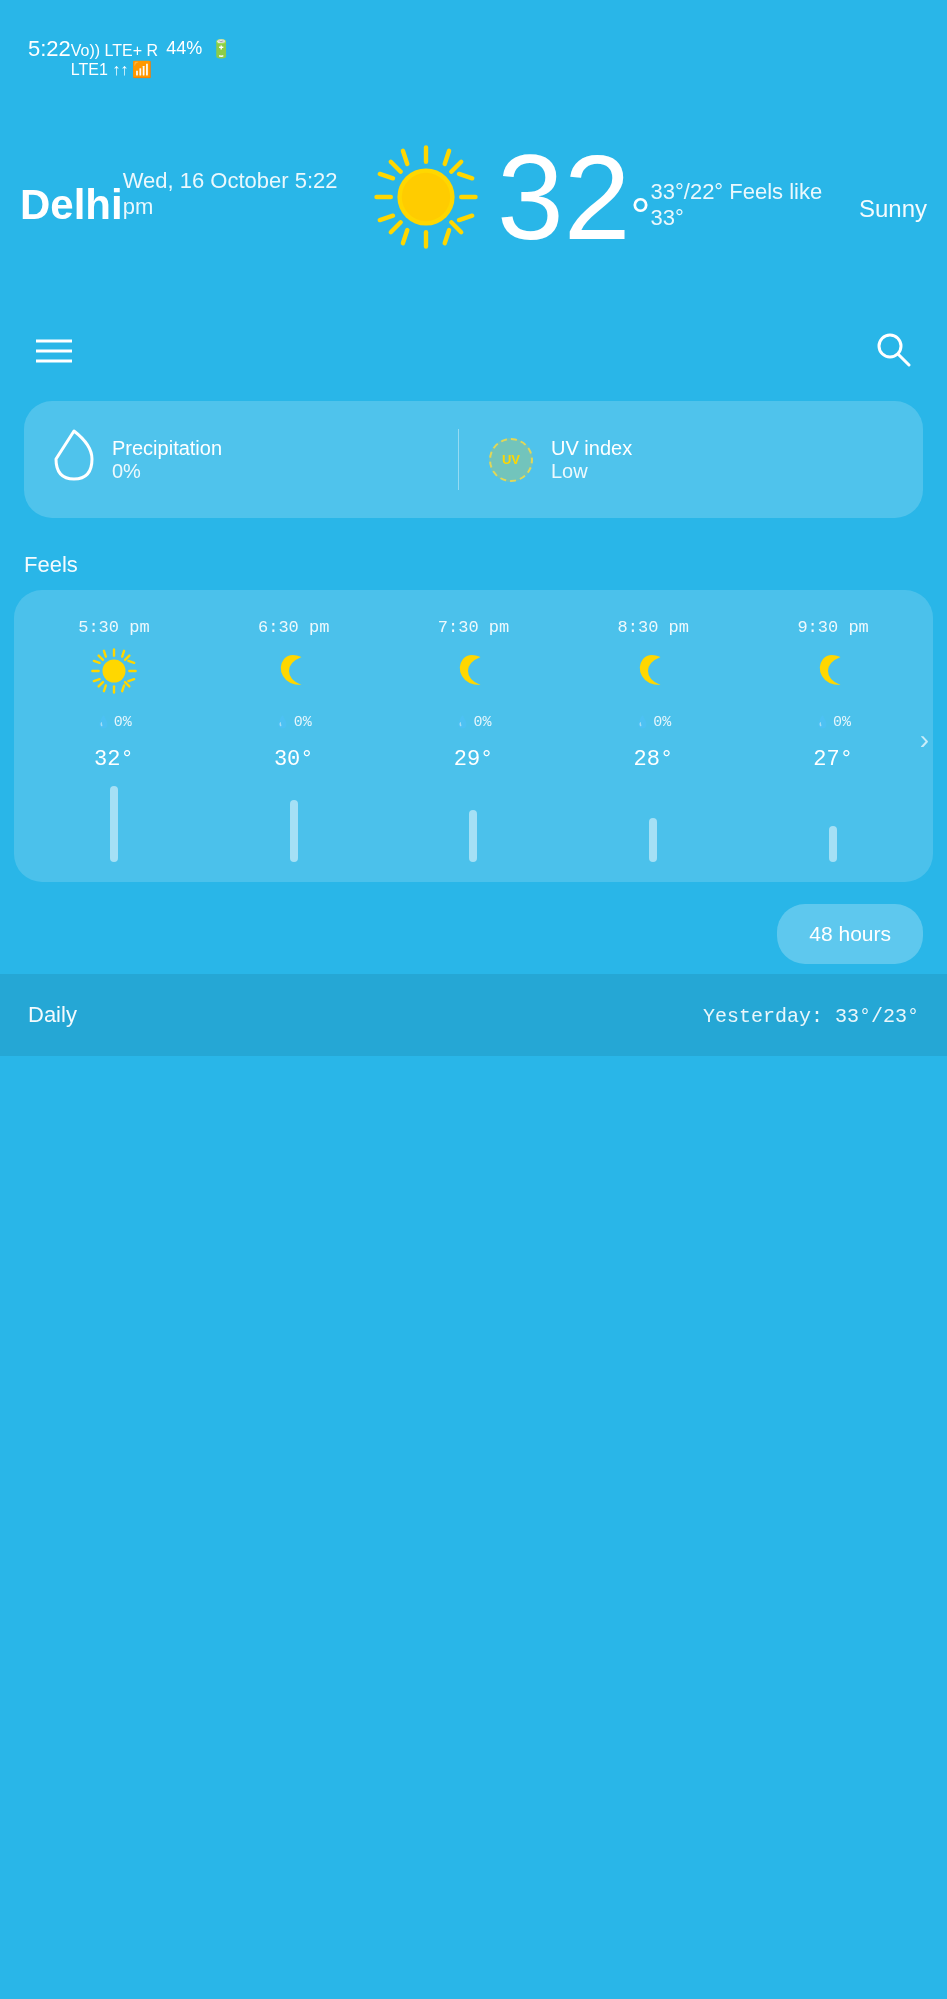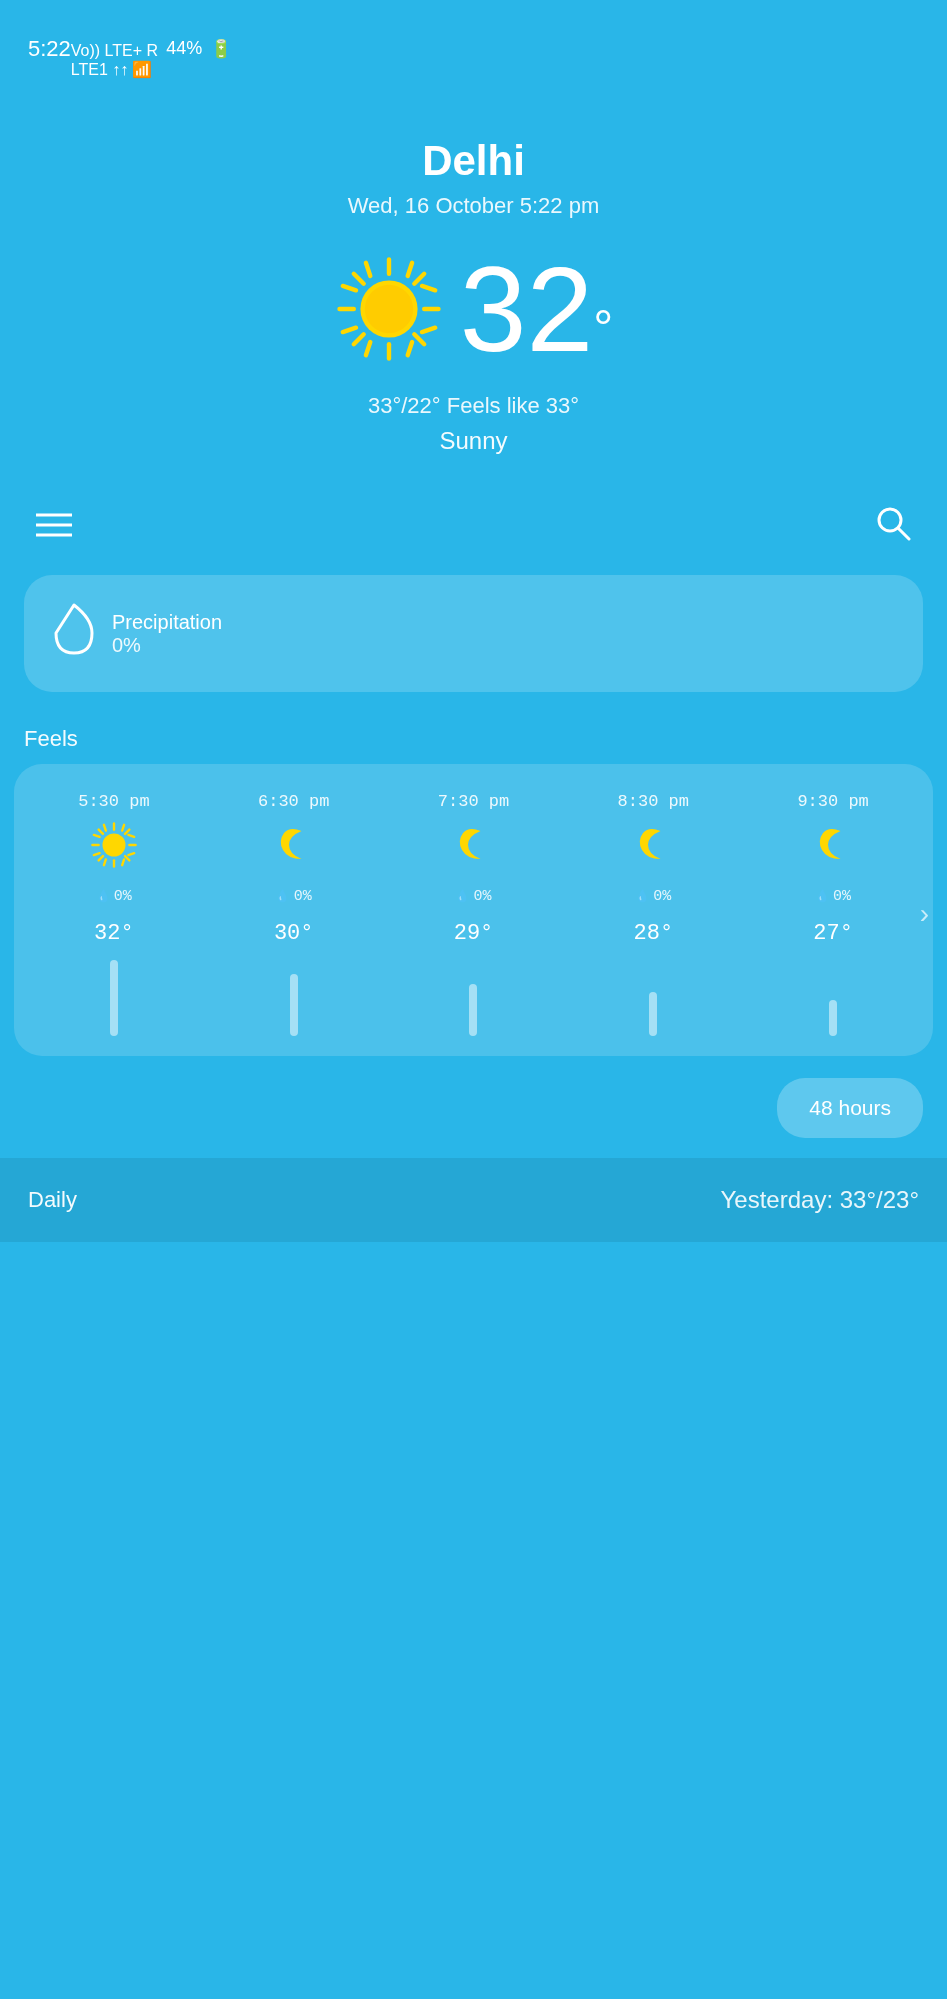--- a/index.html
+++ b/index.html
@@ -25,21 +25,20 @@
     .status-right {
       display: flex;
       align-items: center;
       gap: 8px;
       font-size: 18px;
     }
 
     
     .weather-header {
       display: flex;
-      flex-direction: column;
       align-items: center;
       padding: 50px 20px 20px;
     }
     .city-name {
       font-size: 42px;
       font-weight: 600;
       margin-bottom: 8px;
     }
     .date-time {
       font-size: 22px;
@@ -192,32 +191,33 @@
       font-size: 21px;
       font-weight: 500;
       padding: 18px 32px;
       cursor: pointer;
     }
 
     
     .daily-footer {
       display: flex;
       justify-content: space-between;
-      align-items: center;
+      align-items: flex-end;
       padding: 28px 28px;
       background: rgba(0,0,0,0.08);
-      margin-top: 10px;
+      margin-top: 0;
     }
     .daily-label {
       font-size: 22px;
       color: rgba(255,255,255,0.95);
     }
     .yesterday-label {
-      font-size: 24px;
+      font-size: 20px;
       color: rgba(255,255,255,0.9);
+      font-family: Liberation Mono, monospace;
     }
 
     
     .uv-circle {
       width: 44px;
       height: 44px;
       border-radius: 50%;
       border: 2px dashed rgba(255,220,60,0.8);
       background: rgba(255,200,0,0.2);
       display: flex;
@@ -299,20 +299,27 @@
 <div class="info-card">
   <div class="info-half">
     <div class="info-icon">
       <svg width="40" height="52" viewBox="0 0 40 52">
         <path d="M20 2 Q20 2 2 30 Q2 50 20 50 Q38 50 38 30 Q38 16 20 2Z" fill="none" stroke="white" stroke-width="3" stroke-linejoin="round"></path>
       </svg>
     </div>
     <div>
       <div class="info-label">Precipitation</div>
       <div class="info-value">0%</div>
+    </div>
+  </div>
+  <div class="info-half">
+    <div class="uv-circle">UV</div>
+    <div>
+      <div class="info-label">UV index</div>
+      <div class="info-value">Low</div>
     </div>
   </div>
 </div>
 
 <div class="section-label">Feels</div>
 
 <div class="hourly-card">
   <div class="hourly-scroll">
 
     <div id="hourly-cols" style="display:flex; width:100%; position:relative;font-family:Liberation Mono, monospace;">

